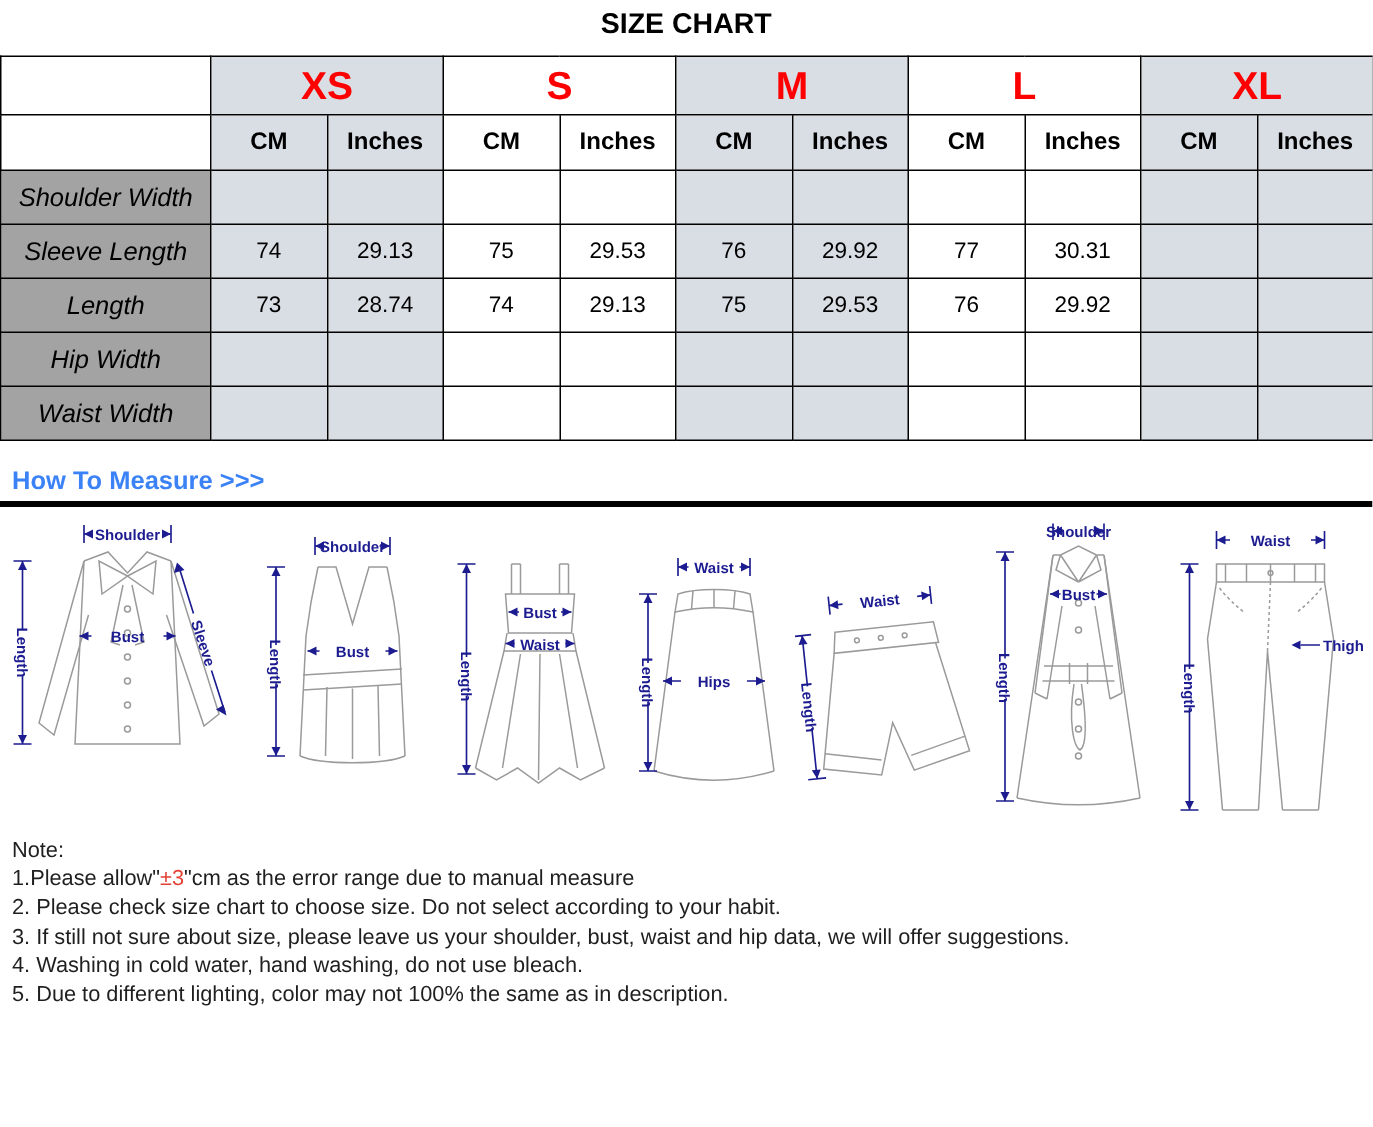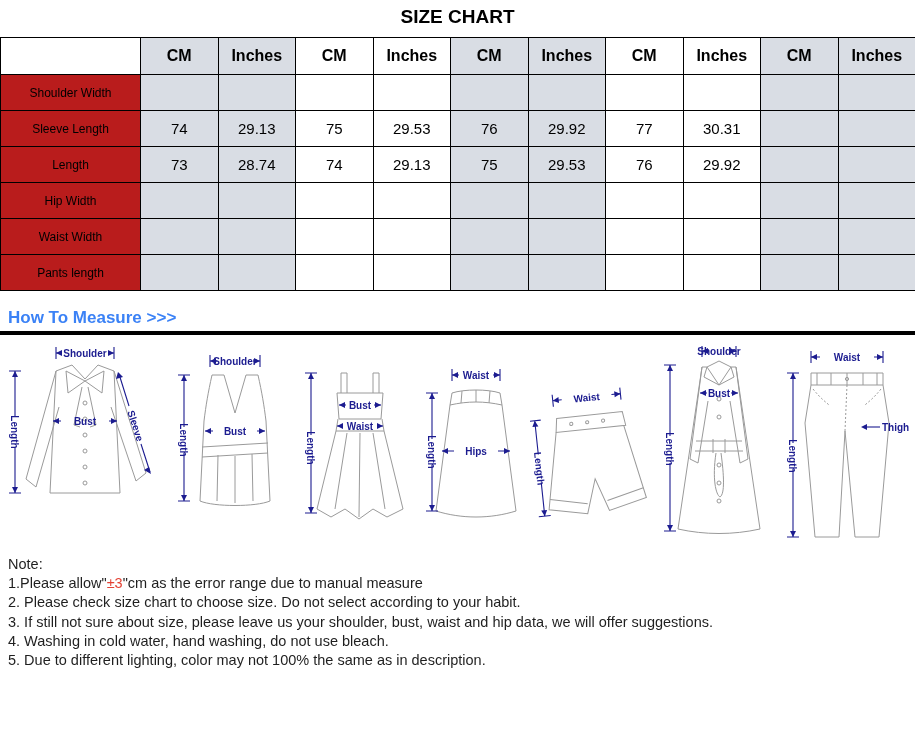--- a/index.html
+++ b/index.html
@@ -4,21 +4,21 @@
 <style>
   html,body{margin:0;padding:0;}
   body{width:915px;height:751px;overflow:hidden;background:#fff;
        font-family:"Liberation Sans",sans-serif;color:#000;}
   .title{height:37px;line-height:34px;text-align:center;font-size:19px;font-weight:bold;}
   table.size{border-collapse:collapse;table-layout:fixed;width:915px;}
   table.size th,table.size td{border:1px solid #000;text-align:center;padding:0;overflow:hidden;}
   .size-cell{height:38px;font-size:26px;font-weight:bold;color:#fe0000;}
   .unit{height:36px;font-size:16px;font-weight:bold;}
   .shade{background:#d9dde4;}
-  td.rowlabel{height:35px;font-size:12px;background:#b91c1c;}
+  td.rowlabel{height:35px;font-size:17px;background:#a3a3a3;font-style:italic;}
   td.val{height:35px;font-size:15px;}
   .measure-head{margin:17px 0 3px 8px;font-size:17px;font-weight:bold;color:#3b82f6;}
   .rule{height:4px;background:#000;}
   .figures{display:flex;justify-content:space-between;align-items:flex-start;
            padding:6px 4px 0 4px;height:208px;}
   .fig{flex:0 0 auto;}
   svg .g{stroke:#9a9a9a;fill:none;stroke-width:1;}
   svg .gd{stroke:#9a9a9a;fill:none;stroke-width:1;stroke-dasharray:2,2;}
   svg .ml{stroke:#1c1c90;stroke-width:1.1;fill:none;}
   svg .mh{fill:#1c1c90;stroke:none;}
@@ -42,20 +42,28 @@
       <col style="width:77.5px">
     <col style="width:77.5px">
       <col style="width:77.5px">
       <col style="width:77.5px">
       <col style="width:77.5px">
     <col style="width:77.5px">
       <col style="width:77.5px">
   </colgroup>
   <thead>
     <tr>
+      <th class="size-cell"></th>
+      <th class="size-cell shade" colspan="2">XS</th>
+      <th class="size-cell" colspan="2">S</th>
+      <th class="size-cell shade" colspan="2">M</th>
+      <th class="size-cell" colspan="2">L</th>
+      <th class="size-cell shade" colspan="2">XL</th>
+    </tr>
+    <tr>
       <th class="unit"></th>
       <th class="unit shade">CM</th>
       <th class="unit shade">Inches</th>
       <th class="unit">CM</th>
       <th class="unit">Inches</th>
       <th class="unit shade">CM</th>
       <th class="unit shade">Inches</th>
       <th class="unit">CM</th>
       <th class="unit">Inches</th>
       <th class="unit shade">CM</th>
@@ -110,33 +118,20 @@
         <td class="val"></td>
         <td class="val shade"></td>
         <td class="val shade"></td>
         <td class="val"></td>
         <td class="val"></td>
         <td class="val shade"></td>
         <td class="val shade"></td>
       </tr>
       <tr>
         <td class="rowlabel">Waist Width</td>
-        <td class="val shade"></td>
-        <td class="val shade"></td>
-        <td class="val"></td>
-        <td class="val"></td>
-        <td class="val shade"></td>
-        <td class="val shade"></td>
-        <td class="val"></td>
-        <td class="val"></td>
-        <td class="val shade"></td>
-        <td class="val shade"></td>
-      </tr>
-      <tr>
-        <td class="rowlabel">Pants length</td>
         <td class="val shade"></td>
         <td class="val shade"></td>
         <td class="val"></td>
         <td class="val"></td>
         <td class="val shade"></td>
         <td class="val shade"></td>
         <td class="val"></td>
         <td class="val"></td>
         <td class="val shade"></td>
         <td class="val shade"></td>

